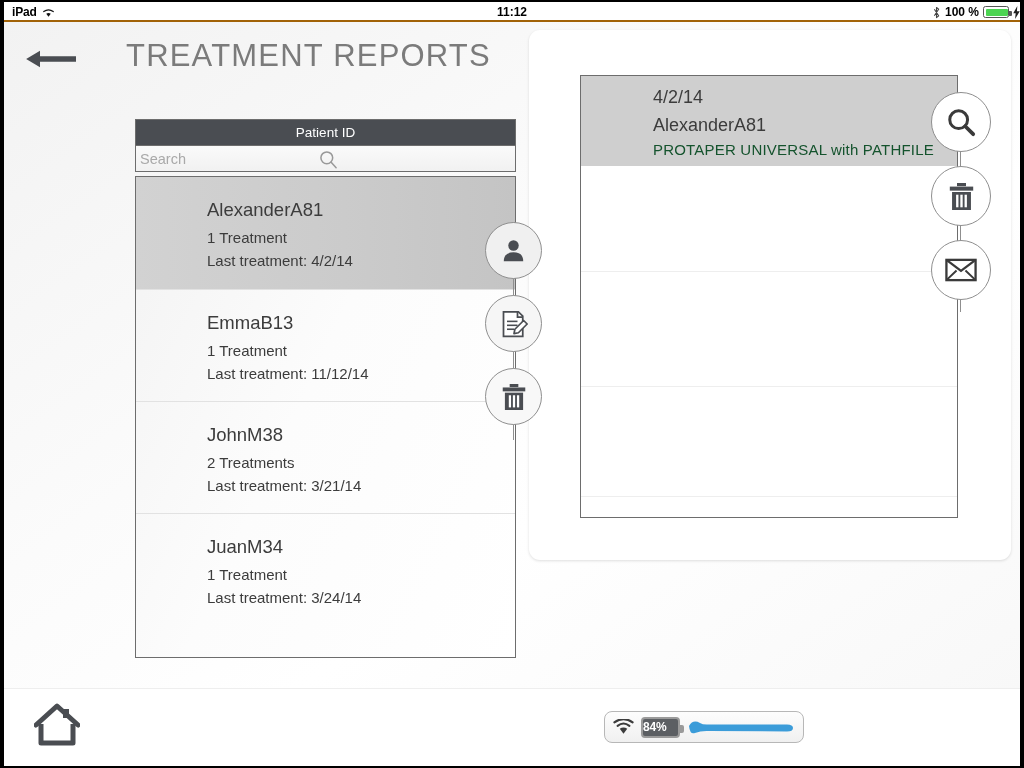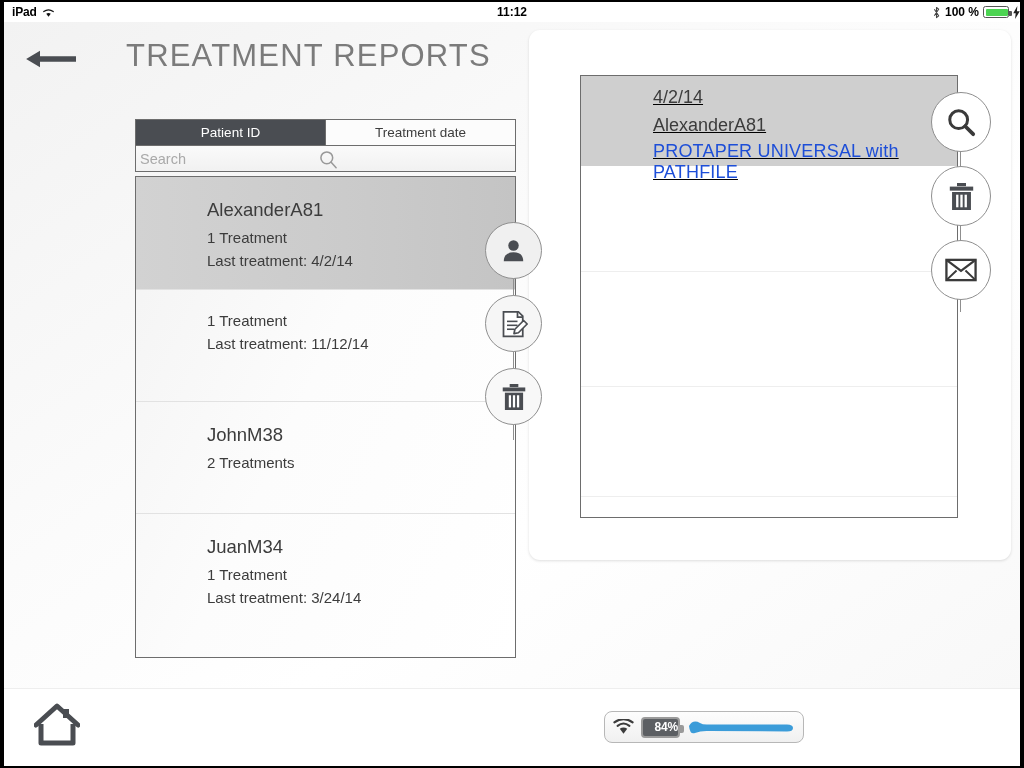--- a/index.html
+++ b/index.html
@@ -23,21 +23,21 @@
     width: 1016px; height: 764px;
     background: #ffffff;
     overflow: hidden;
   }
 
   
   #statusbar {
     position: absolute; left: 0; top: 0;
     width: 1016px; height: 24px;
     background: #ffffff;
-    border-bottom: 4px solid #a16207;
+    border-bottom: 6px solid #a16207;
     display: flex; align-items: center;
     font-size: 12px; color: #000;
   }
   #sb-left {
     position: absolute; left: 8px; top: 0; height: 20px;
     display: flex; align-items: center; gap: 5px;
   }
   #sb-carrier { font-size: 12px; font-weight: bold; letter-spacing: -0.2px; }
   #sb-center {
     position: absolute; left: 0; right: 0; top: 0; height: 20px;
@@ -188,25 +188,24 @@
     position: absolute; left: 51px; top: 45px;
     width: 378px; height: 443px;
     border: 1px solid #6d6d6d;
     background: #ffffff;
     overflow: hidden;
   }
   #card-head {
     height: 90px;
     background: #cfcfcf;
     padding: 11px 0 0 72px;
-    text-decoration: underline;
   }
   .card-date { font-size: 18px; color: #3c3c3c; margin-bottom: 7px; }
   .card-patient { font-size: 18px; color: #3c3c3c; margin-bottom: 5px; }
-  .card-treatment { font-size: 18px; color: #1d4ed8; letter-spacing: 0.2px; }
+  .card-treatment { font-size: 15px; color: #14532d; letter-spacing: 0.2px; }
   .card-blank-row { border-top: 1px solid #eeeeee; }
   .r1 { height: 105px; border-top: 0; }
   .r2 { height: 115px; }
   .r3 { height: 110px; }
   .r4 { height: 22px; }
 
   
   #detail-rail {
     position: absolute; left: 921px; top: 70px;
     width: 72px; height: 220px; z-index: 7;
@@ -239,21 +238,21 @@
     width: 200px; height: 32px;
     border: 1px solid #b7b7b7; border-radius: 8px;
     background: linear-gradient(to bottom, #fdfdfd, #f0f0f0);
     display: flex; align-items: center; padding: 0 8px; gap: 7px;
   }
   #ds-wifi { width: 21px; height: 16px; }
   #ds-batt {
     position: relative; width: 48px; height: 21px;
     border: 2px solid #9a9a9a; border-radius: 4px;
     background: #5c5f63;
-    display: flex; align-items: center; justify-content: flex-end;
+    display: flex; align-items: center; justify-content: flex-start;
   }
   #ds-batt::after {
     content: ""; position: absolute; right: -6px; top: 6px;
     width: 4px; height: 8px; background: #9a9a9a; border-radius: 0 2px 2px 0;
   }
   #ds-batt-label {
     font-size: 12px; font-weight: bold; color: #ffffff; letter-spacing: -0.2px;
   }
   #ds-handpiece { width: 108px; height: 20px; }
 </style>
@@ -302,48 +301,47 @@
         </svg>
       </div>
       <div id="page-title">TREATMENT REPORTS</div>
 
       <div id="list-col">
 
         <div id="tabbar">
           <div class="tab active">
             <span>Patient ID</span>
           </div>
-          <div class="tab">
-            <span>Treatment date</span>
-          </div>
         </div>
 
         <div id="searchbar">
           <input id="search-input" type="text" placeholder="Search" style="">
           <span id="search-mag">
             <svg viewBox="0 0 20 20" width="19" height="19">
               <circle cx="8.2" cy="8.2" r="6.2" stroke="#999" stroke-width="1.6" fill="none"></circle>
               <line x1="12.8" y1="12.8" x2="18" y2="18.6" stroke="#999" stroke-width="1.6" stroke-linecap="round"></line>
             </svg>
           </span>
         </div>
 
         <div id="list-panel">
           <div class="list-row selected">
             <div class="row-name">AlexanderA81</div>
             <div class="row-count">1 Treatment</div>
             <div class="row-last">Last treatment: 4/2/14</div>
           </div>
           <div class="list-row">
+            <div class="row-name">EmmaB13</div>
             <div class="row-count">1 Treatment</div>
             <div class="row-last">Last treatment: 11/12/14</div>
           </div>
           <div class="list-row">
             <div class="row-name">JohnM38</div>
             <div class="row-count">2 Treatments</div>
+            <div class="row-last">Last treatment: 3/21/14</div>
           </div>
           <div class="list-row">
             <div class="row-name">JuanM34</div>
             <div class="row-count">1 Treatment</div>
             <div class="row-last">Last treatment: 3/24/14</div>
           </div>
         </div>
       </div>
 
       <div id="list-rail">

